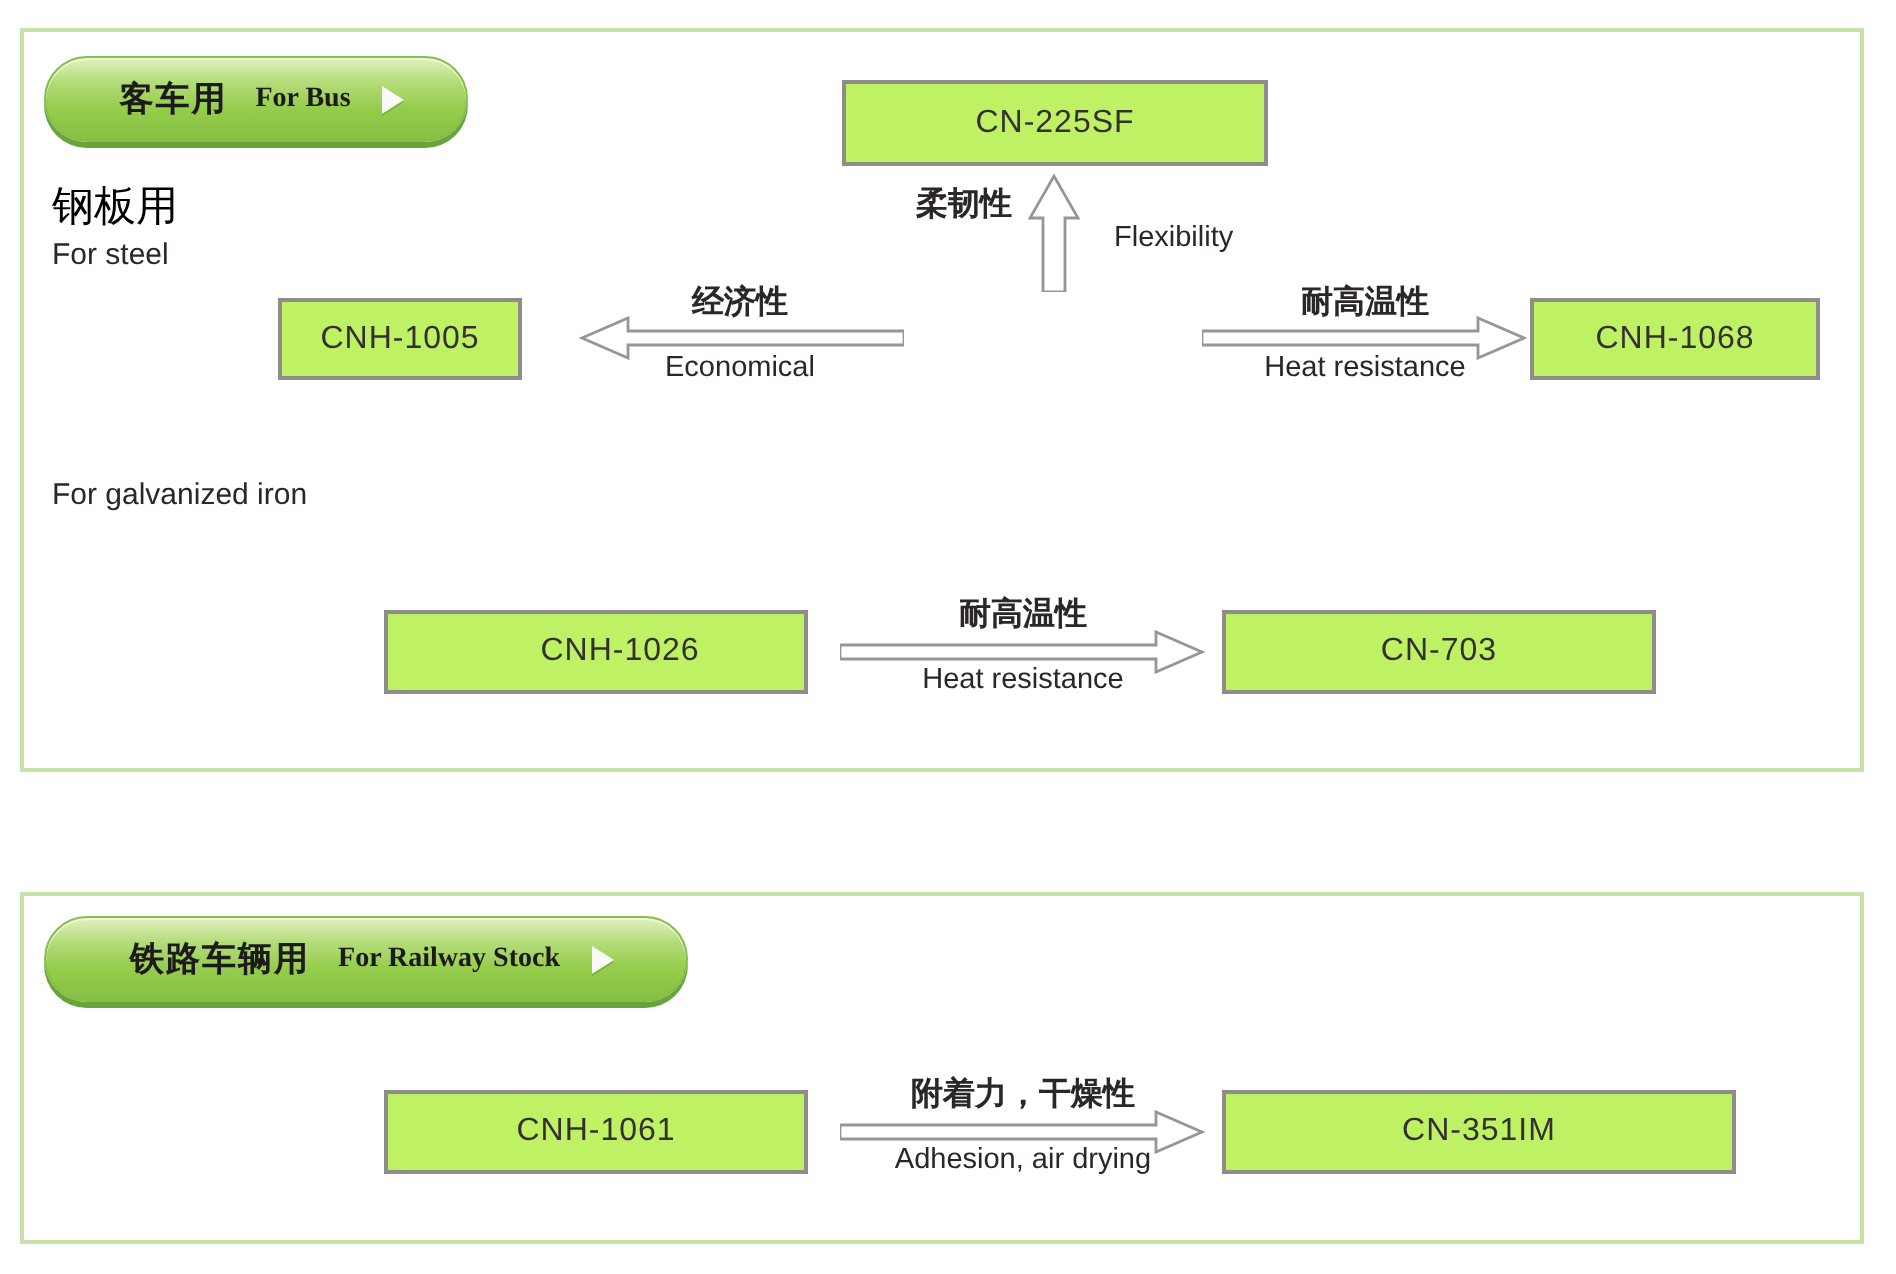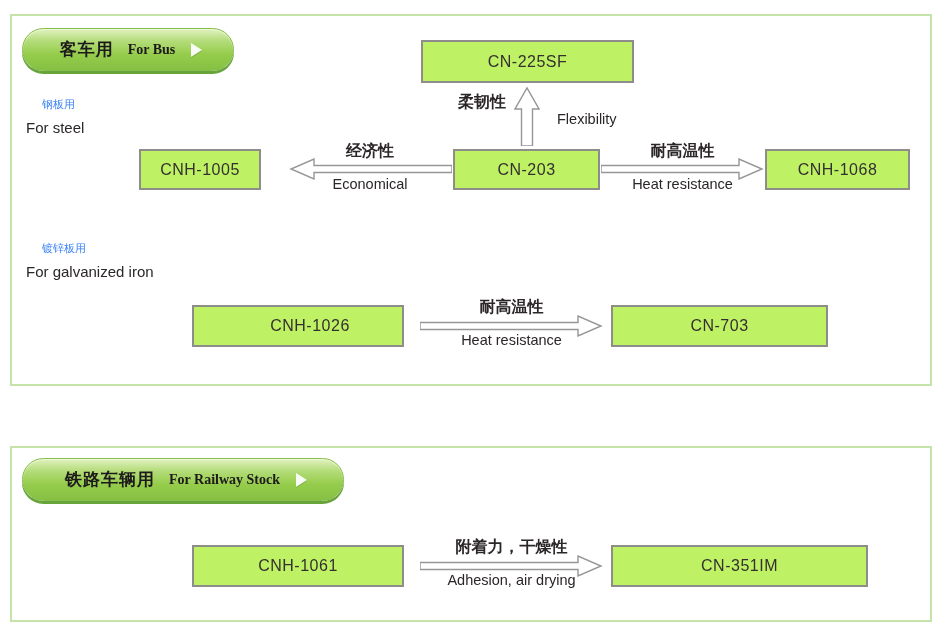--- a/index.html
+++ b/index.html
@@ -26,21 +26,21 @@
   .pill-zh { font-size:17px; font-weight:bold; color:#1d1a1b; letter-spacing:1px; }
   .pill-en { font-family:"Liberation Serif", serif; font-weight:bold; font-size:14px; color:#1d1a1b; margin-left:14px; }
   .play {
     width:0; height:0; margin-left:16px; margin-right:-6px;
     border-left:11px solid rgba(255,255,255,0.95);
     border-top:7px solid transparent; border-bottom:7px solid transparent;
     filter:drop-shadow(0 1px 0 rgba(90,140,40,0.5));
   }
 
   .group-label { position:absolute; line-height:24px; }
-  .group-label .g-zh { display:block; font-size:11px; color:#3b82f6;margin-left:16px; }
+  .group-label .g-zh { display:block; font-size:21px; color:#000000; }
   .group-label .g-en { display:block; font-size:15px; color:#2b2627; }
   .gl-steel      { left:26px; top:92px;  }
   .gl-galvanized { left:26px; top:236px; }
 
   .node {
     position:absolute; background:#bef264; border:2px solid var(--box-border,#8f8c8c);
     display:flex; align-items:center; justify-content:center;
     font-size:16px; letter-spacing:0.5px; color:#35302f; box-sizing:border-box;
   }
   .n-cn225sf { left:421px; top:40px;  width:213px; height:43px; }
@@ -87,27 +87,25 @@
     <span class="pill-en">For Bus</span>
     <span class="play"></span>
   </div>
 
   <div class="group-label gl-steel">
     <span class="g-zh">钢板用</span>
     <span class="g-en">For steel</span>
   </div>
 
   <div class="group-label gl-galvanized">
-    <span class="g-zh">镀锌板用</span>
     <span class="g-en">For galvanized iron</span>
   </div>
 
   <div class="node n-cn225sf">CN-225SF</div>
   <div class="node n-cnh1005">CNH-1005</div>
-  <div class="node n-cn203">CN-203</div>
   <div class="node n-cnh1068">CNH-1068</div>
   <div class="node n-cnh1026">CNH-1026</div>
   <div class="node n-cn703">CN-703</div>
 
   <svg class="arrow a-flex" width="26" height="60" viewBox="0 0 26 60">
     <polygon points="7.5,60 7.5,23 1,23 13,2 25,23 18.5,23 18.5,60"></polygon>
   </svg>
   <svg class="arrow a-econ" width="164" height="22" viewBox="0 0 164 22">
     <polygon points="164,7.5 26,7.5 26,1 3,11 26,21 26,14.5 164,14.5"></polygon>
   </svg>

